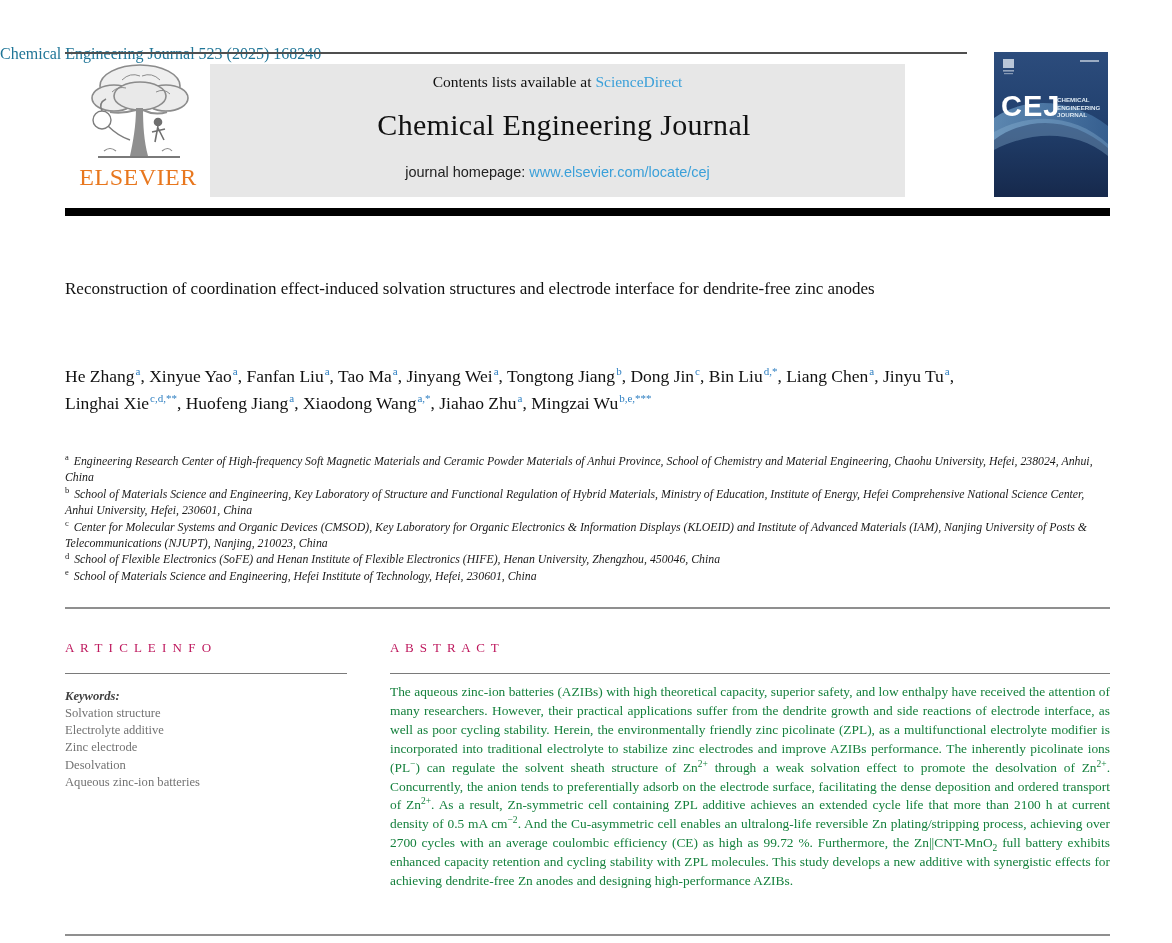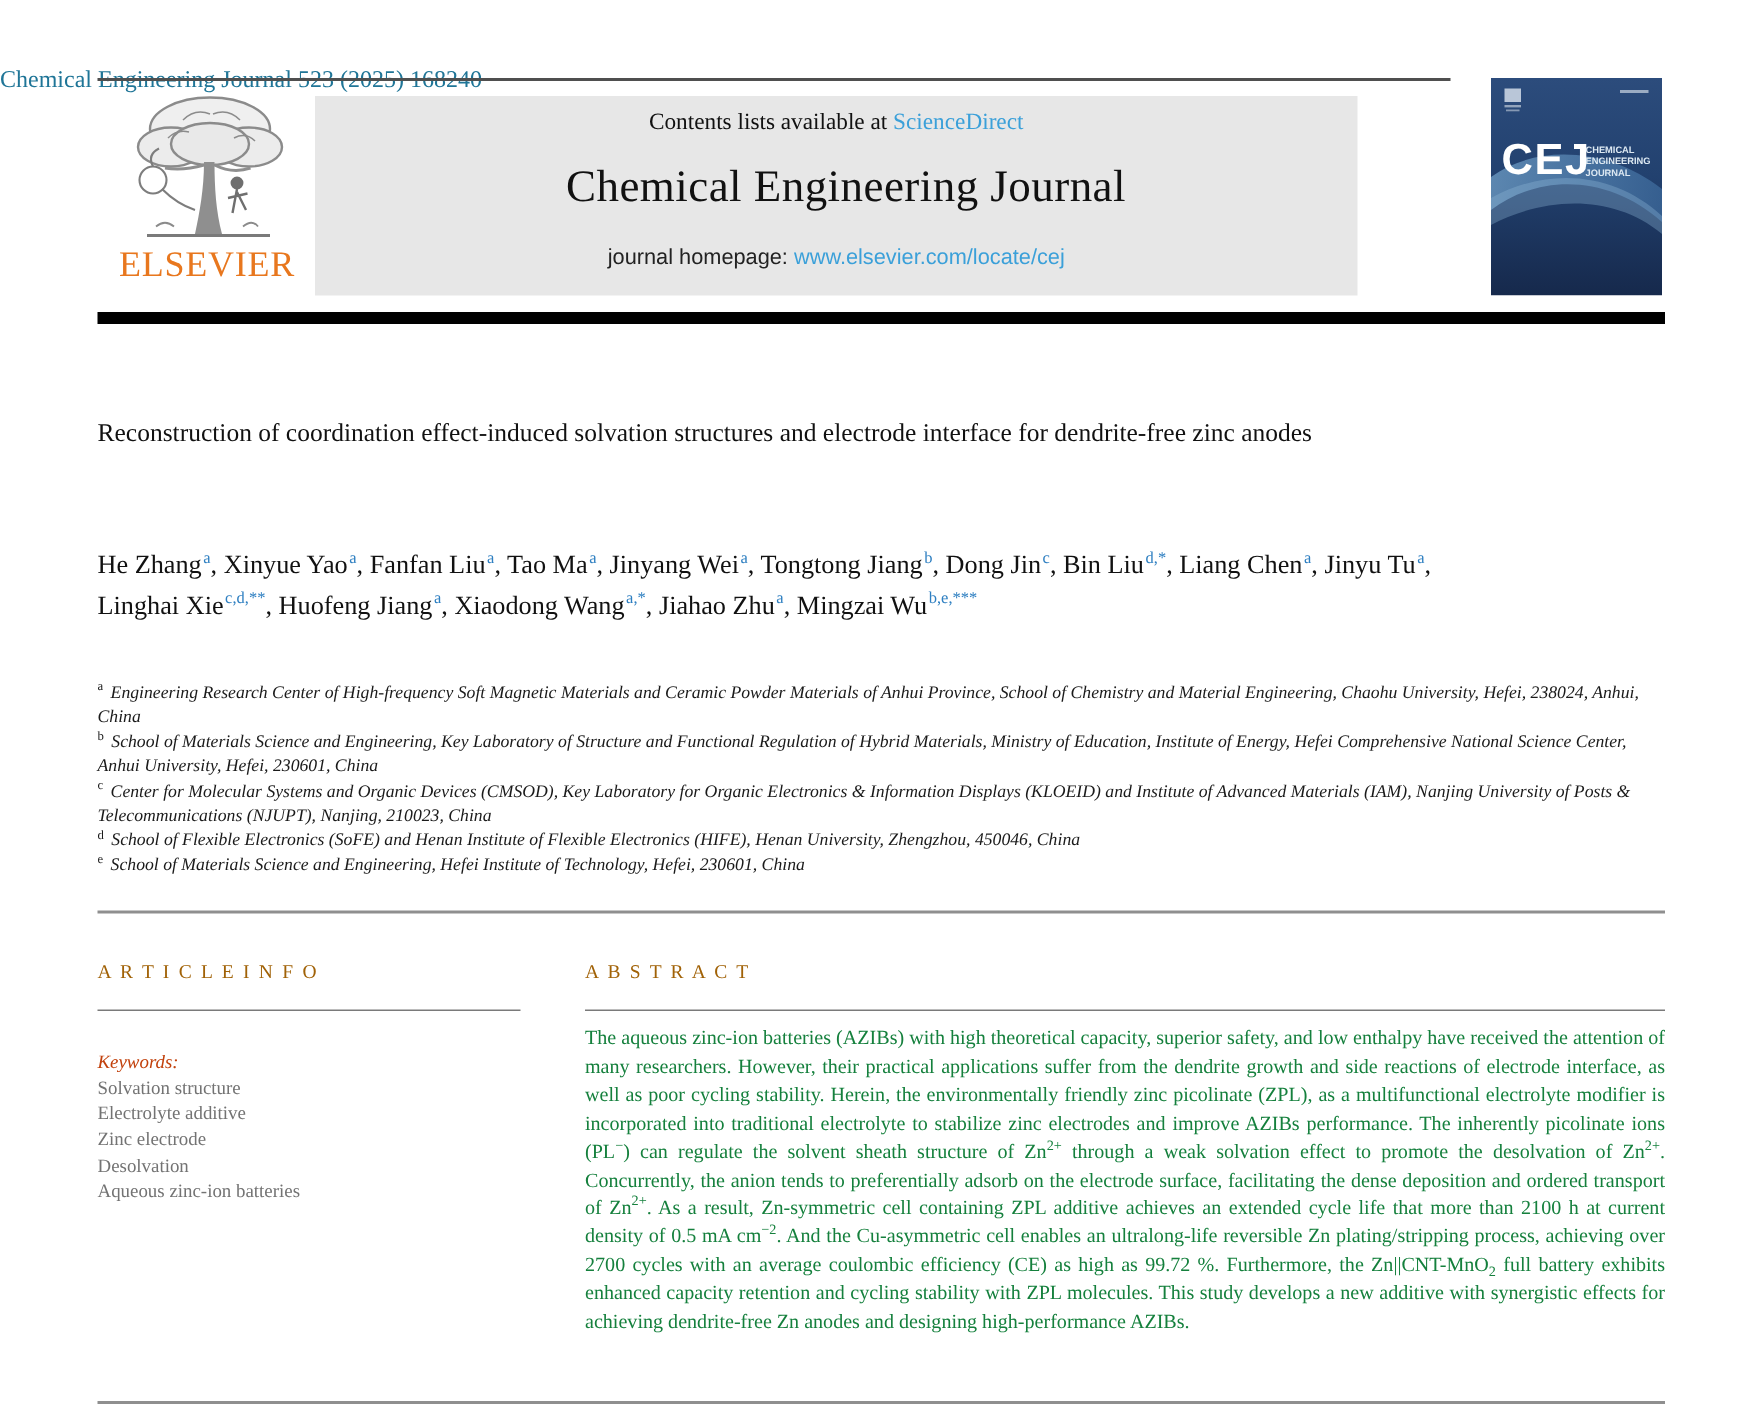--- a/index.html
+++ b/index.html
@@ -117,30 +117,31 @@
     position: absolute; left: 65px; top: 607px; width: 1045px; height: 1.6px;
     background: #8f8f8f;
   }
 
   .info-col { position: absolute; left: 65px; top: 640px; width: 282px; }
   .abs-col  { position: absolute; left: 390px; top: 640px; width: 720px; }
 
   .col-heading {
     font-size: 13px;
     letter-spacing: 1.5px;
-    color: #a16207;
+    color: #be185d;
   }
   .col-rule { height: 1px; background: #7a7a7a; margin-top: 17px; }
 
   .kw-label {
-    margin-top: 26px;
+    margin-top: 14px;
     font-style: italic;
     font-size: 12.6px;
     line-height: 17px;
-    color: #c2410c;
+    color: #404040;
+    font-weight: bold;
   }
   .keywords { font-size: 12.6px; line-height: 17.2px; color: #737373; }
 
   .abs-text {
     margin: 9px 0 0 0;
     font-size: 13.4px;
     line-height: 18.9px;
     text-align: justify;
     color: #15803d;
   }

